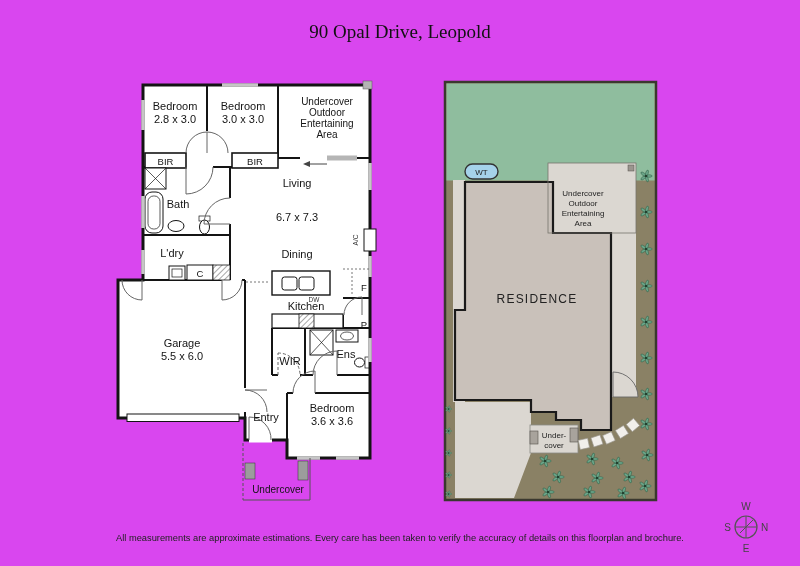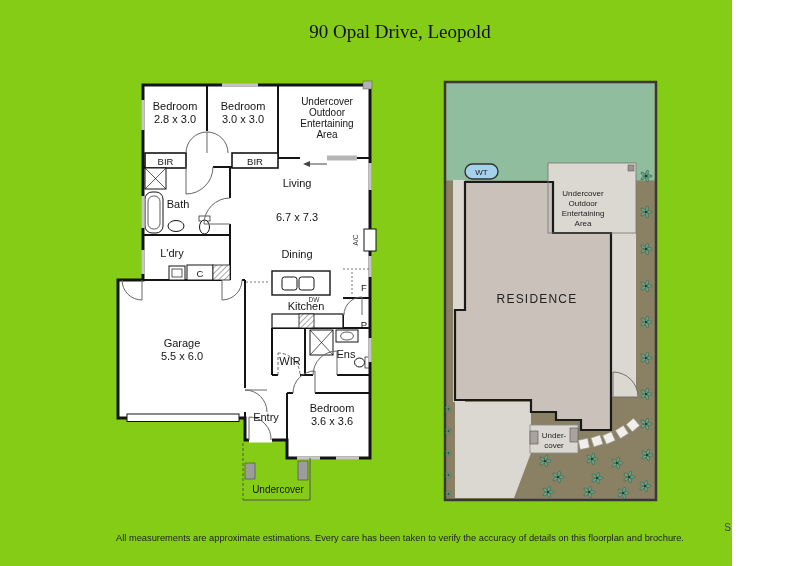--- a/index.html
+++ b/index.html
@@ -1,16 +1,16 @@
 <!DOCTYPE html>
 <html><head>
 <meta charset="utf-8">
 <style>
   html,body{margin:0;padding:0;background:#ffffff;}
-  .canvas{position:relative;width:732px;height:566px;background:#84cc16;overflow:hidden;
+  .canvas{position:relative;width:800px;height:566px;background:#d946ef;overflow:hidden;
           font-family:"Liberation Sans",sans-serif;}
   svg{position:absolute;left:0;top:0;}
   text{font-family:"Liberation Sans",sans-serif;fill:#141414;}
   .lbl{font-size:11px;text-anchor:middle;}
   .lbl10{font-size:10px;text-anchor:middle;}
   .lbl-s{font-size:9.5px;text-anchor:middle;}
   .lbl-xs{font-size:6.5px;text-anchor:middle;fill:#333;}
   .site-lbl{font-size:8px;text-anchor:middle;fill:#1d1d1d;}
   .residence-lbl{font-size:12px;letter-spacing:1.2px;text-anchor:middle;fill:#222;}
   .title-text{font-family:"Liberation Serif","DejaVu Serif",serif;font-size:19px;text-anchor:middle;fill:#111;}

